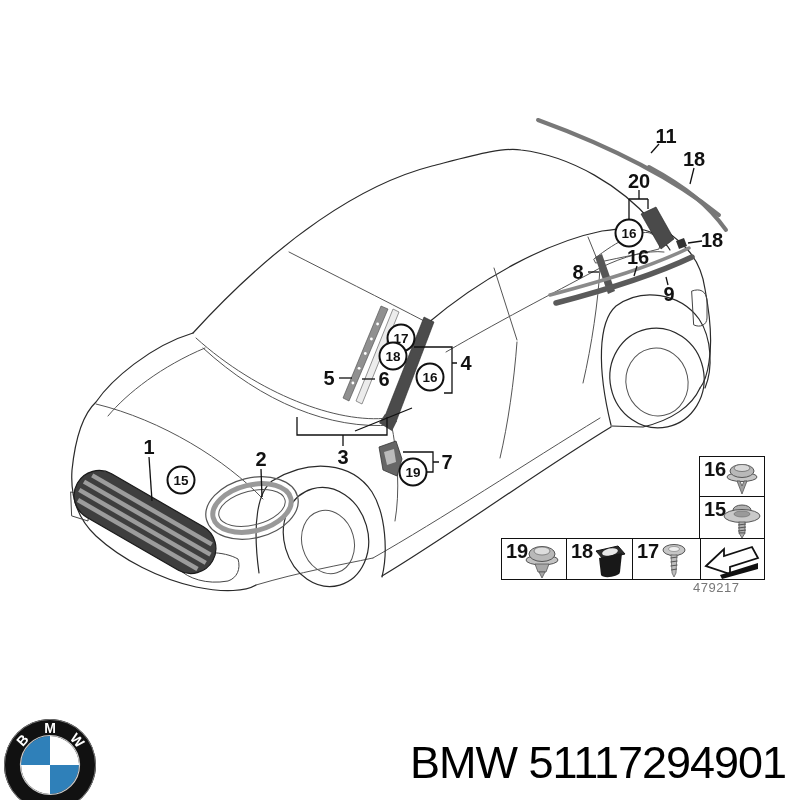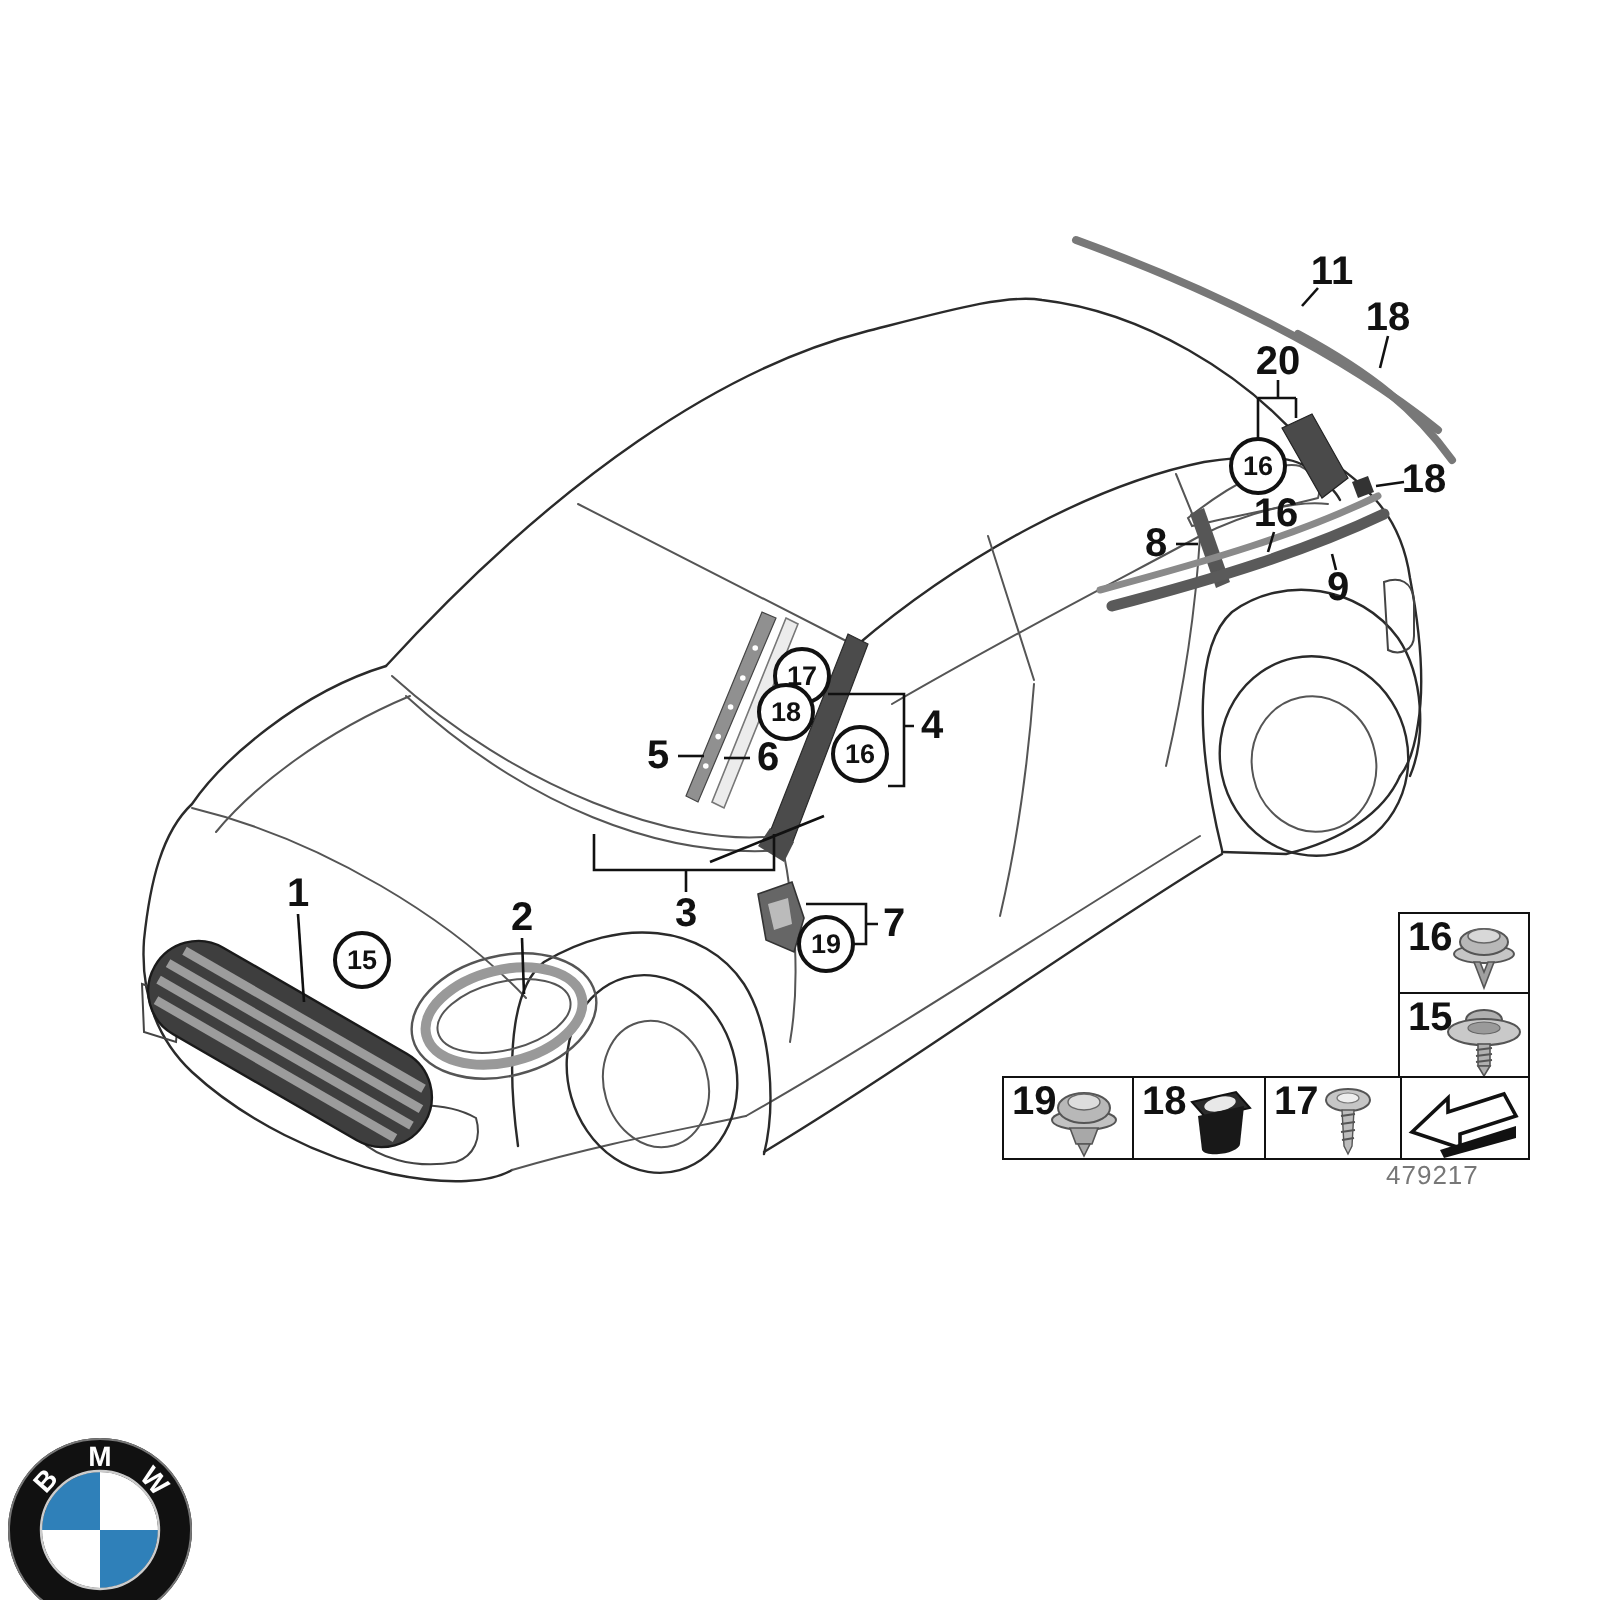--- a/index.html
+++ b/index.html
@@ -216,14 +216,15 @@
     <path d="M48,47 L48,18 A29,29 0 0 1 77,47 Z" fill="#fff"></path>
     <path d="M48,47 L19,47 A29,29 0 0 1 48,18 Z" fill="#2f80b9"></path>
     <path d="M48,47 L48,76 A29,29 0 0 1 19,47 Z" fill="#fff"></path>
     <path d="M48,47 L77,47 A29,29 0 0 1 48,76 Z" fill="#2f80b9"></path>
     <circle cx="48" cy="47" r="29.5" fill="none" stroke="#ccc" stroke-width="1.2"></circle>
     <text x="20.5" y="22.2" transform="rotate(-48 20.5 22.2)" fill="#fff" font-size="14" font-weight="bold" text-anchor="middle" dominant-baseline="central">B</text>
     <text x="48" y="10" fill="#fff" font-size="14" font-weight="bold" text-anchor="middle" dominant-baseline="central">M</text>
     <text x="75.5" y="22.2" transform="rotate(48 75.5 22.2)" fill="#fff" font-size="14" font-weight="bold" text-anchor="middle" dominant-baseline="central">W</text>
   </svg>
 
+  <div class="part-text">BMW 51117294901</div>
 
 </div>
 
 </body></html>

